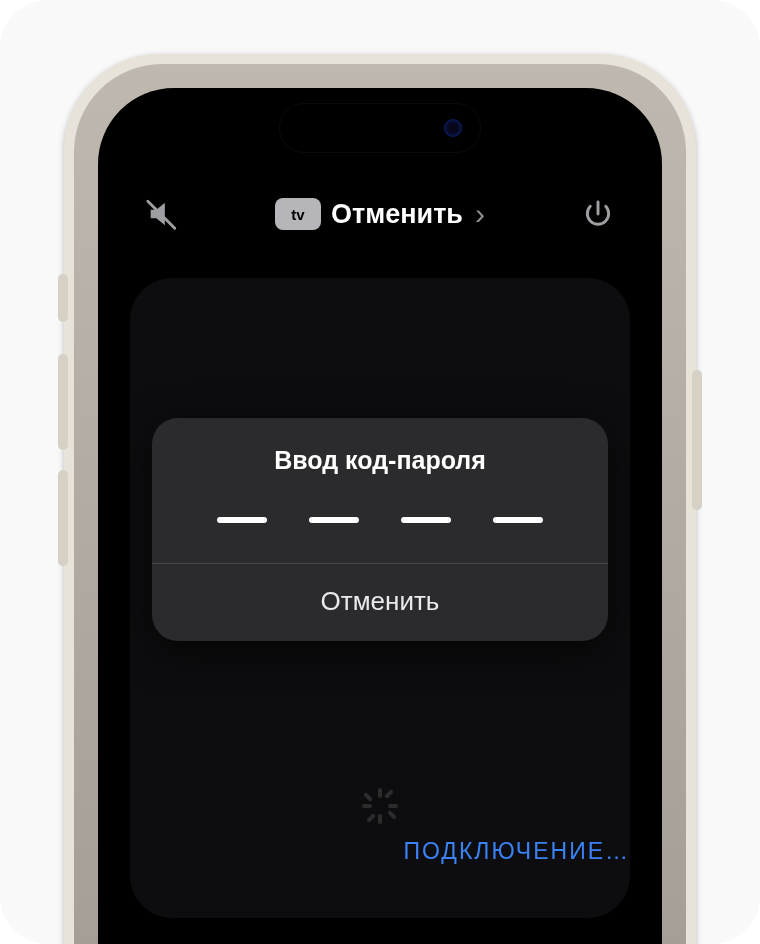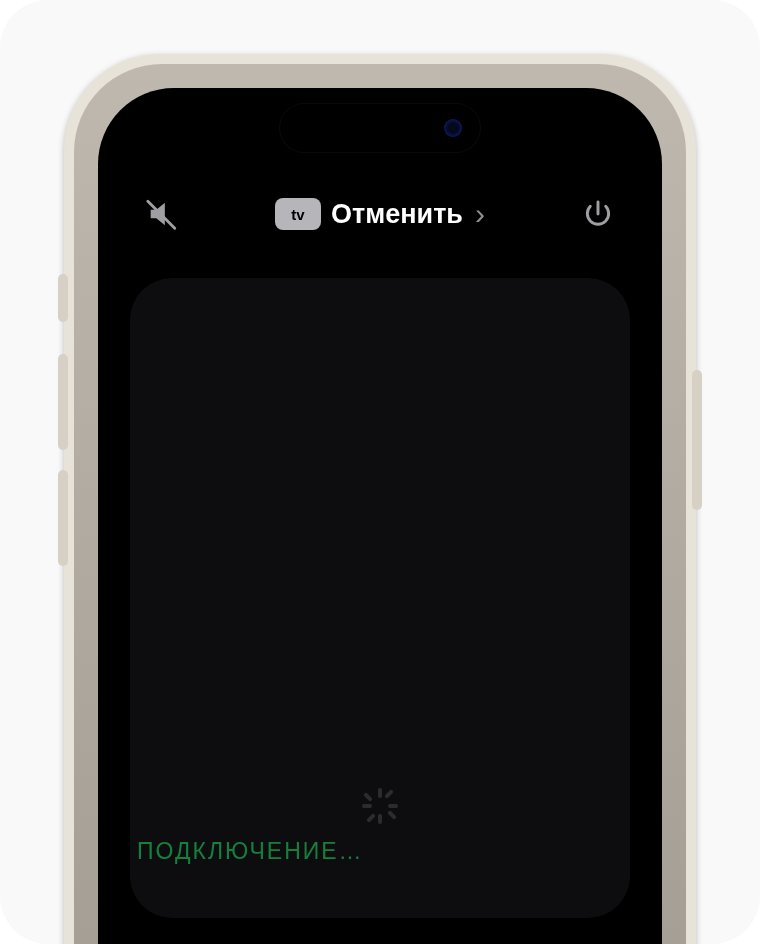--- a/index.html
+++ b/index.html
@@ -53,22 +53,22 @@
     width:46px; height:32px; border-radius:8px; background:#b5b5ba; color:#000;
     display:flex; align-items:center; justify-content:center; font-size:15px; font-weight:700;
   }
   .chev { color:#8e8e93; font-size:30px; margin-left:2px; font-weight:400; }
   
   .panel {
     position:absolute; top:190px; left:32px; right:32px; height:640px;
     background:#0d0d0f; border-radius:42px;
   }
   .connecting {
-    position:absolute; top:560px; left:7px; right:0; text-align:left;
-    color:#15803d; font-size:23px; letter-spacing:2px; font-weight:500;
+    position:absolute; top:560px; left:7px; right:0; text-align:right;
+    color:#3b82f6; font-size:23px; letter-spacing:2px; font-weight:500;
   }
   .spinner {
     position:absolute; top:508px; left:50%; transform:translateX(-50%);
     width:40px; height:40px; opacity:.25;
   }
   .spinner svg { width:100%; height:100%; }
   
   .dialog {
     position:absolute; top:330px; left:54px; right:54px;
     background:#2b2b2d; border-radius:26px; overflow:hidden;
@@ -137,17 +137,28 @@
               <rect x="6" y="6" width="4" height="10" rx="2" transform="rotate(-45 8 11)"></rect>
               <rect x="30" y="24" width="4" height="10" rx="2" transform="rotate(-45 32 29)"></rect>
               <rect x="24" y="6" width="10" height="4" rx="2" transform="rotate(-45 29 8)"></rect>
               <rect x="6" y="30" width="10" height="4" rx="2" transform="rotate(-45 11 32)"></rect>
             </g>
               </svg>
           </div>
           <div class="connecting">ПОДКЛЮЧЕНИЕ…</div>
         </div>
 
+        <div class="dialog">
+          <div class="title">Ввод код-пароля</div>
+          <div class="code-row">
+            <div class="dash"></div>
+            <div class="dash"></div>
+            <div class="dash"></div>
+            <div class="dash"></div>
+          </div>
+          <div class="sep"></div>
+          <div class="cancel">Отменить</div>
+        </div>
 
       </div>
     </div>
   </div>
 </div>
 
 </body></html>

